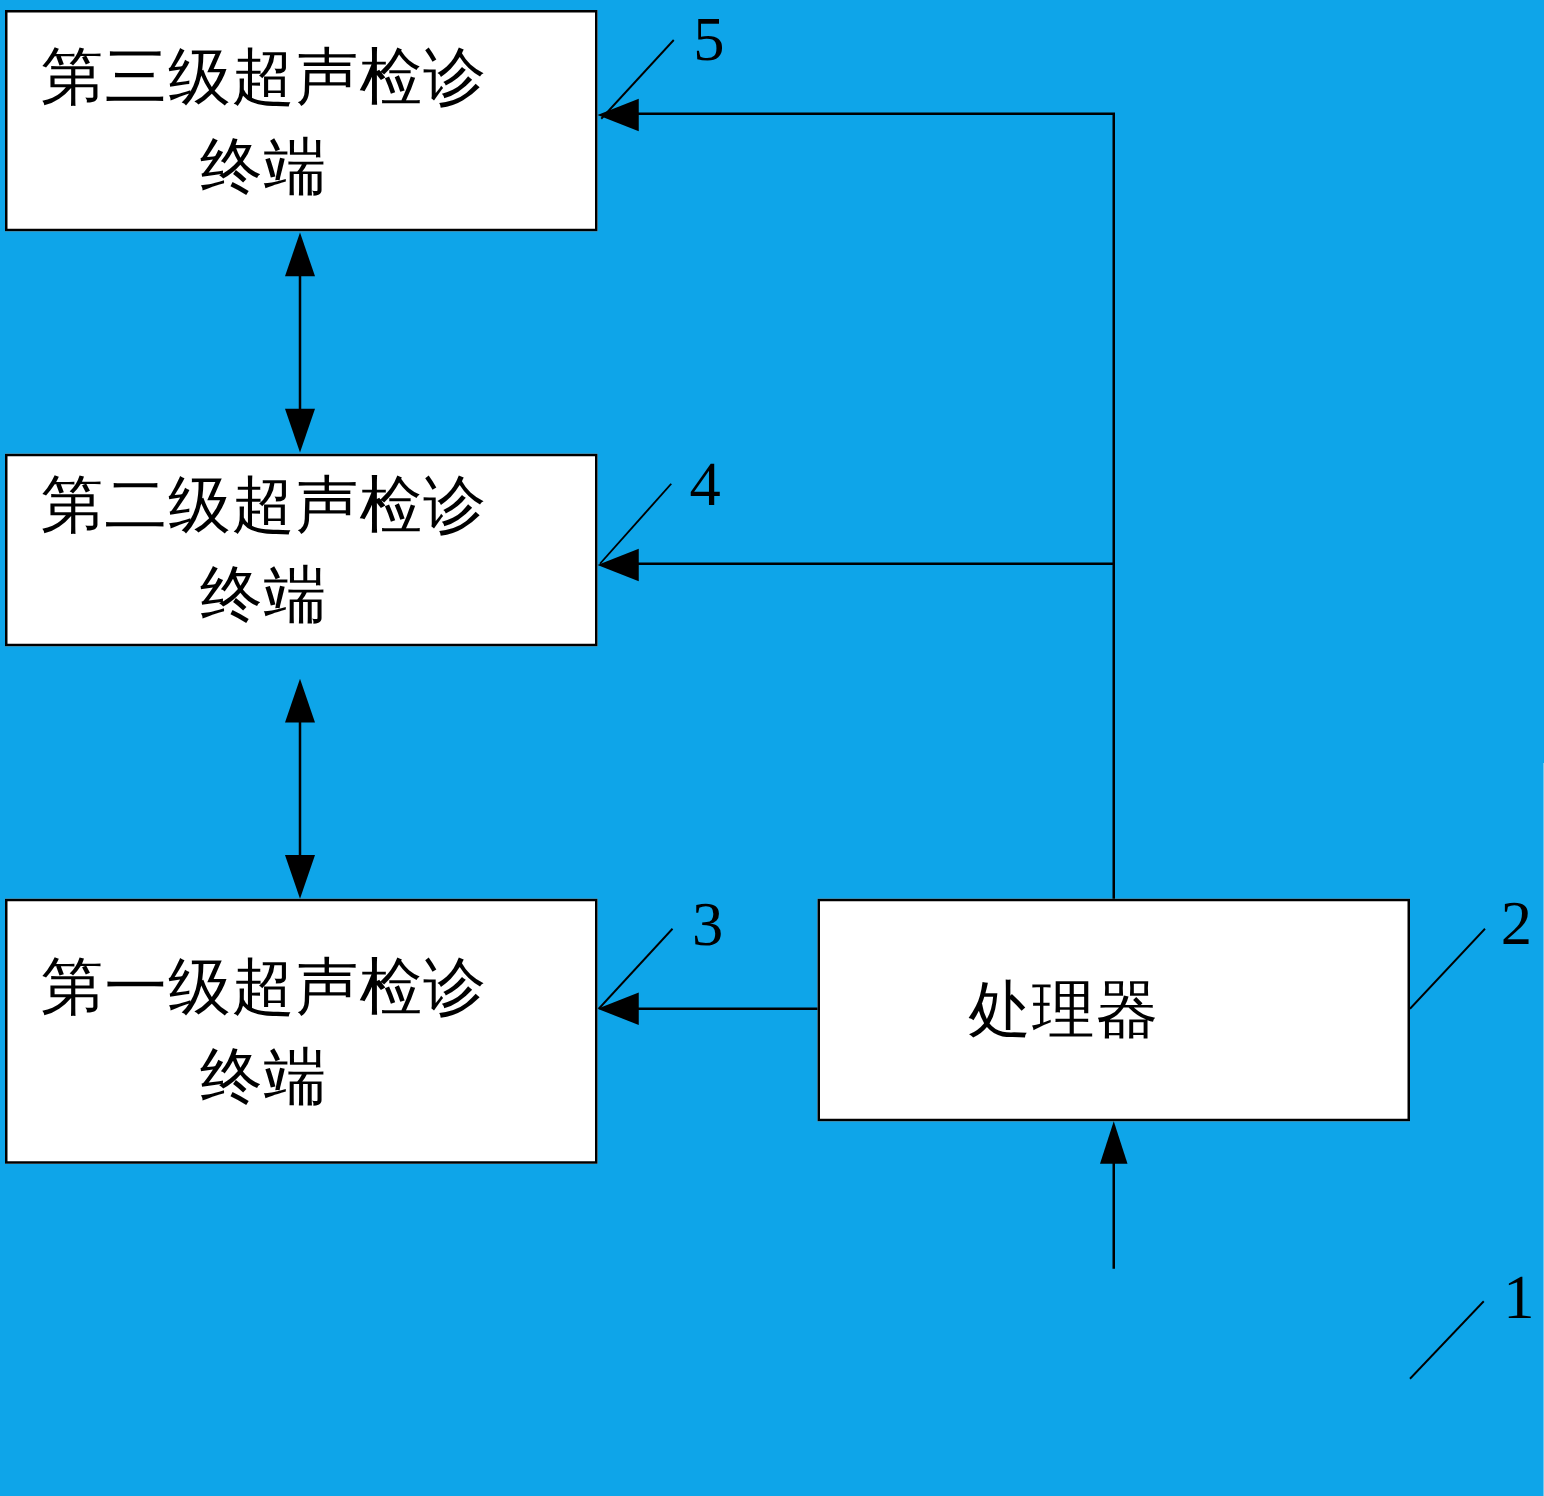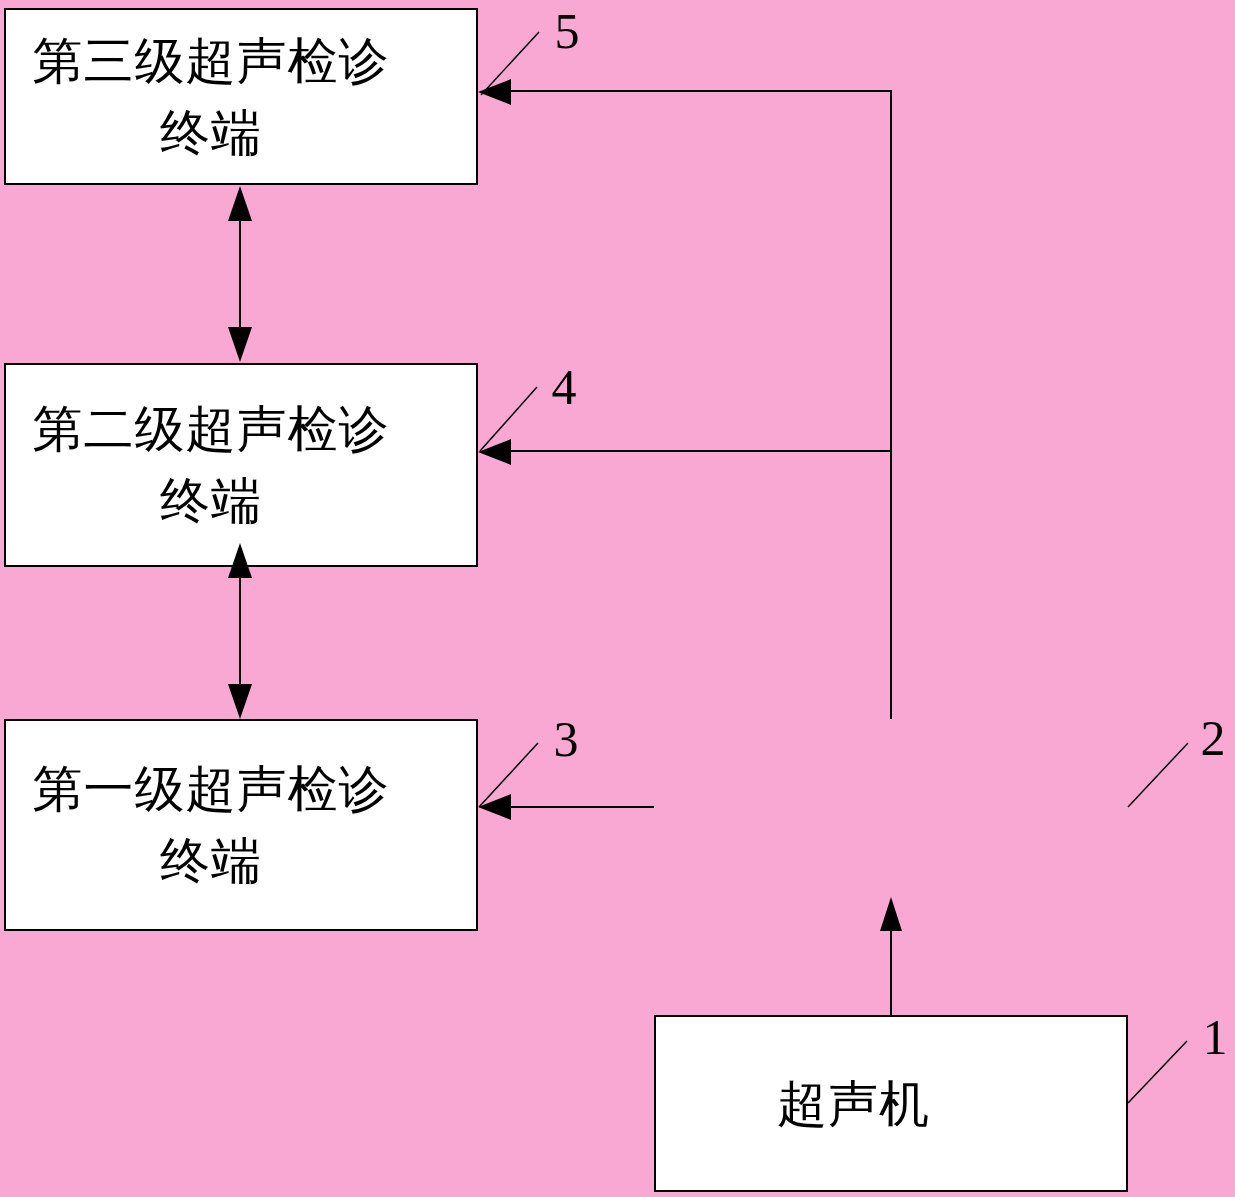--- a/index.html
+++ b/index.html
@@ -1,20 +1,20 @@
 <!DOCTYPE html>
 <html><head>
 <meta charset="utf-8">
 <style>
   html, body { margin: 0; padding: 0; background: #ffffff; }
   #canvas {
     position: relative;
     width: 1235px;
     height: 1197px;
-    background: #f9a8d4;
+    background: #0ea5e9;
     font-family: "DejaVu Serif", "Liberation Serif", serif;
     overflow: hidden;
   }
   .box {
     position: absolute;
     border: 2px solid #000000;
     background: #ffffff;
     box-sizing: border-box;
     display: flex;
     align-items: center;
@@ -70,34 +70,34 @@
 </head>
 <body>
 
 <div id="canvas">
 
   <div class="box" style="left:4px; top:8px; width:474px; height:177px;">
     <div class="box-label" style="padding-right:60px;">第三级超声检诊
 终端</div>
   </div>
 
-  <div class="box" style="left:4px; top:363px; width:474px; height:204px;">
+  <div class="box" style="left:4px; top:363px; width:474px; height:154px;">
     <div class="box-label" style="padding-right:60px;">第二级超声检诊
 终端</div>
   </div>
 
   <div class="box" style="left:4px; top:719px; width:474px; height:212px;">
     <div class="box-label" style="padding-right:60px;">第一级超声检诊
 终端</div>
   </div>
 
+  <div class="box" style="left:654px; top:719px; width:474px; height:178px;">
+    <div class="box-label" style="padding-right:80px;">处理器</div>
+  </div>
 
-  <div class="box" style="left:654px; top:1015px; width:474px; height:177px;">
-    <div class="box-label" style="padding-right:75px;">超声机</div>
-  </div>
 
   <div class="tri tri-up" style="left:228px; top:186px;"></div>
   <div class="vline" style="left:239px; top:216px; width:2px; height:114px;"></div>
   <div class="tri tri-down" style="left:228px; top:327px;"></div>
 
   <div class="tri tri-up" style="left:228px; top:543px;"></div>
   <div class="vline" style="left:239px; top:573px; width:2px; height:114px;"></div>
   <div class="tri tri-down" style="left:228px; top:684px;"></div>
 
   <div class="vline" style="left:890px; top:91px; width:2px; height:628px;"></div>

